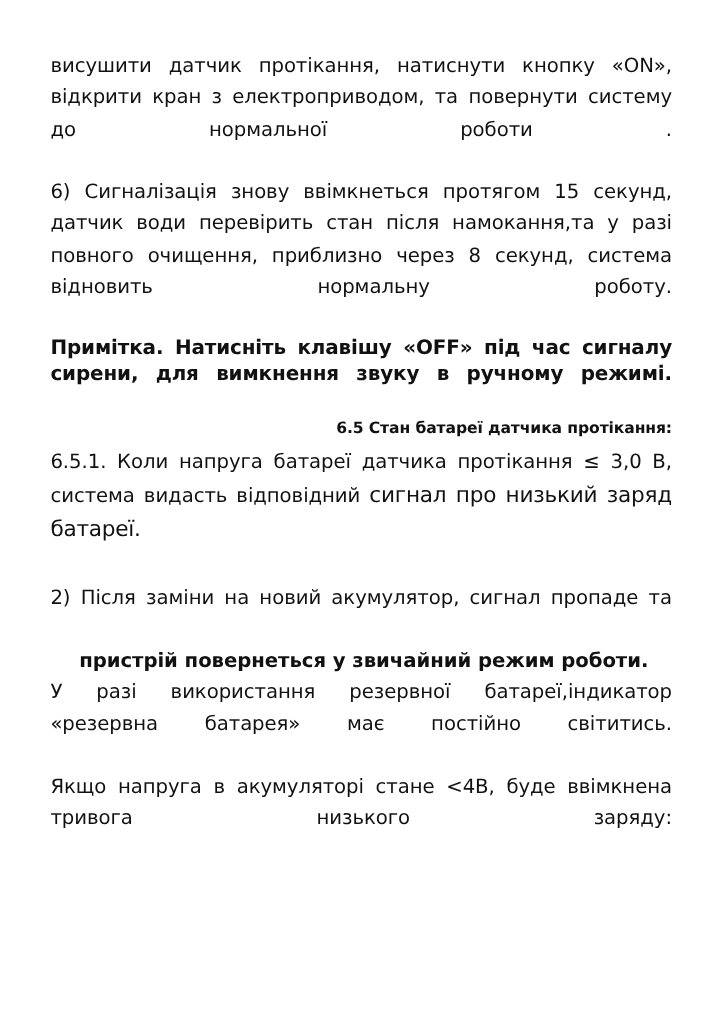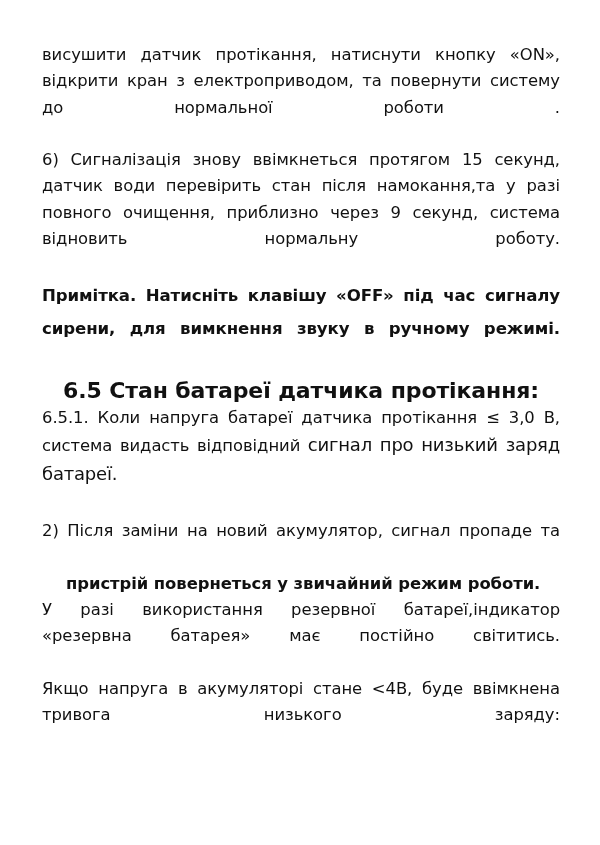--- a/index.html
+++ b/index.html
@@ -42,32 +42,32 @@
 
   
   .p.justify {
     text-align: justify;
   }
 
   
   .note {
     font-weight: 700;
     font-size: 16.6px;
-    line-height: 33px;
+    line-height: 22px;
     text-align: justify;
     margin: 0;
     letter-spacing: -0.1px;
   }
 
   .heading {
     font-weight: 700;
-    font-size: 22px;
+    font-size: 13px;
     line-height: 26.3px;
     margin: 0;
-    text-align: center;
+    text-align: right;
     letter-spacing: -0.1px;
   }
 
   
   .big {
     font-size: 18px;
     line-height: 26.3px;
     letter-spacing: -0.2px;
   }
 
@@ -93,21 +93,21 @@
   }
 </style>
 </head>
 <body>
 
 <div class="page">
   <div class="doc">
 
     <p class="p justify stretch">висушити датчик протікання, натиснути кнопку «ON», відкрити кран з електроприводом, та повернути систему до нормальної роботи .</p>
 
-    <p class="p justify stretch">6) Сигналізація знову ввімкнеться протягом 15 секунд, датчик води перевірить стан після намокання,та у разі повного очищення, приблизно через 9 секунд, система відновить нормальну роботу.</p>
+    <p class="p justify stretch">6) Сигналізація знову ввімкнеться протягом 15 секунд, датчик води перевірить стан після намокання,та у разі повного очищення, приблизно через 8 секунд, система відновить нормальну роботу.</p>
 
     <p class="note stretch">Примітка. Натисніть клавішу «OFF» під час сигналу сирени, для вимкнення звуку в ручному режимі.</p>
 
     <p class="heading">6.5 Стан батареї датчика протікання:</p>
 
     <p class="p justify has-big stretch"><span>6.5.1. Коли напруга батареї датчика протікання ≤ 3,0 В, система видасть відповідний </span><span class="big">сигнал про низький заряд батареї.</span></p>
 
 
     <p class="p justify"><span class="stretch">2) Після заміни на новий акумулятор, сигнал пропаде та</span><span class="indent">пристрій повернеться у звичайний режим роботи.</span></p>
 

